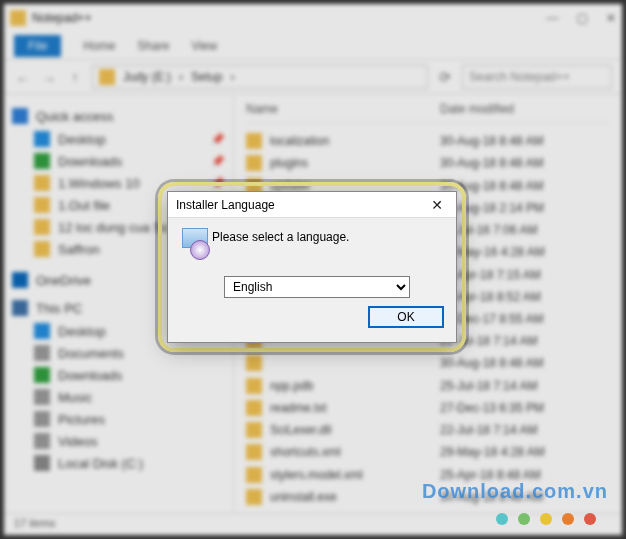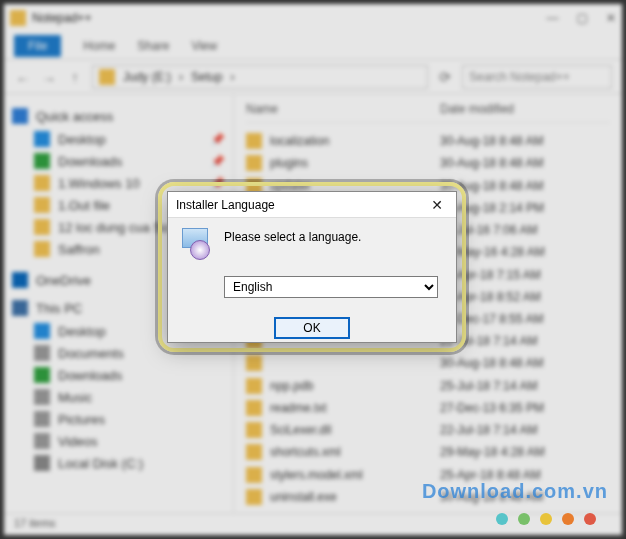--- a/index.html
+++ b/index.html
@@ -50,28 +50,28 @@
   }
   .dlg {
     position:absolute; left:167px; top:191px; width:290px; height:152px;
     background:#0c4a6e; border:1px solid #888; box-shadow:0 6px 22px rgba(0,0,0,.35);
     font-size:12px; color:#000;
   }
   .dlg .tb { height:26px; display:flex; align-items:center; padding:0 8px; border-bottom:1px solid #ddd; background:#fff; }
   .dlg .tb .ttl { font-size:12px; }
   .dlg .tb .x { margin-left:auto; width:22px; height:18px; display:flex; align-items:center; justify-content:center; font-size:14px; color:#222; }
   .dlg .bd { padding:10px 12px 8px 12px; background:#f0f0f0; height:calc(100% - 26px); display:flex; flex-direction:column; }
-  .dlg .top { display:flex; gap:12px; align-items:flex-start; }
+  .dlg .top { display:flex; align-items:flex-start; }
   .dlg .ico { width:32px; height:32px; position:relative; }
   .dlg .ico .box{ position:absolute; left:2px; top:0; width:26px; height:20px; background:linear-gradient(#cde4f7,#8bbbe6); border:1px solid #6a9bd0; }
   .dlg .ico .disc{ position:absolute; left:10px; top:12px; width:20px; height:20px; border-radius:50%; background:radial-gradient(#fff,#c9b4e4 60%,#9a7bc9); border:1px solid #8261b0;}
   .dlg .msg { flex:1; padding-top:2px; }
   .dlg .sel { margin:16px 0 0 44px; }
-  .dlg select { width:214px; height:22px; font-size:12px; border:1px solid #7a7a7a; background:#fff; padding:1px 4px; }
-  .dlg .btns { margin-top:19px; display:flex; gap:28px; justify-content:center; }
+  .dlg select { width:186px; height:22px; font-size:12px; border:1px solid #7a7a7a; background:#fff; padding:1px 4px; }
+  .dlg .btns { margin-top:8px; display:flex; gap:28px; justify-content:flex-end; }
   .dlg button { width:76px; height:22px; font-size:12px; background:#e9e9e9; border:1px solid #9c9c9c; }
   .dlg button.ok { border:2px solid #0a64c2; background:#eaf2fb; }
 </style>
 </head>
 <body>
 
 <div class="explorer">
   <div class="titlebar">
     <span class="ficon i-fold"></span>
     <span>Notepad++</span>

